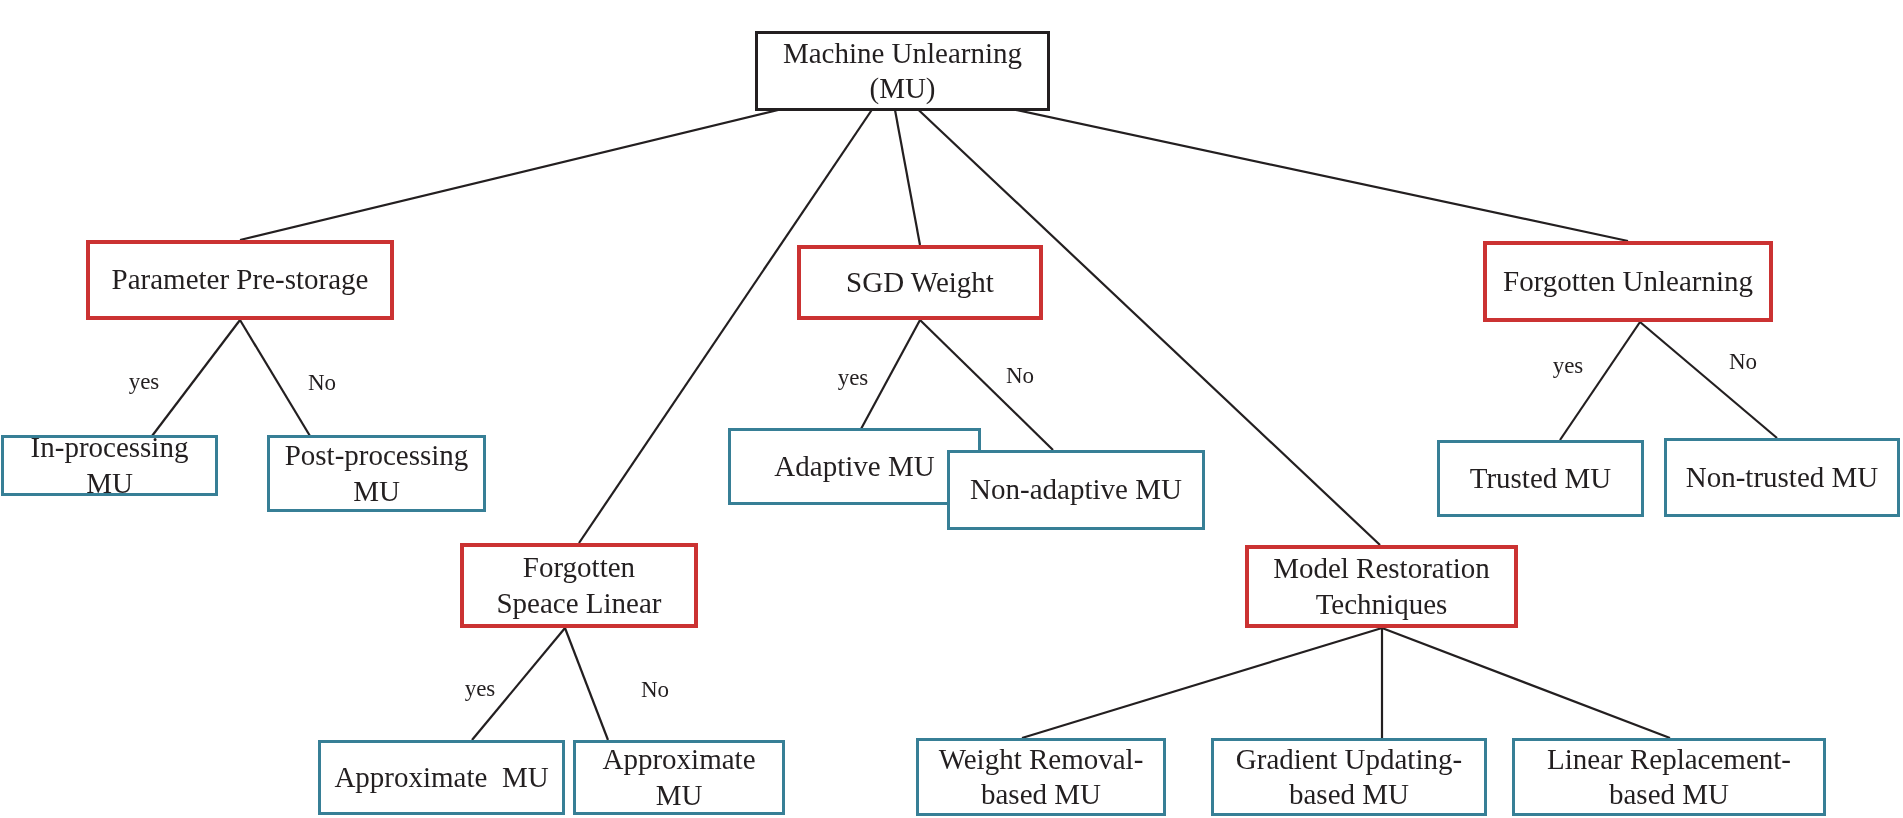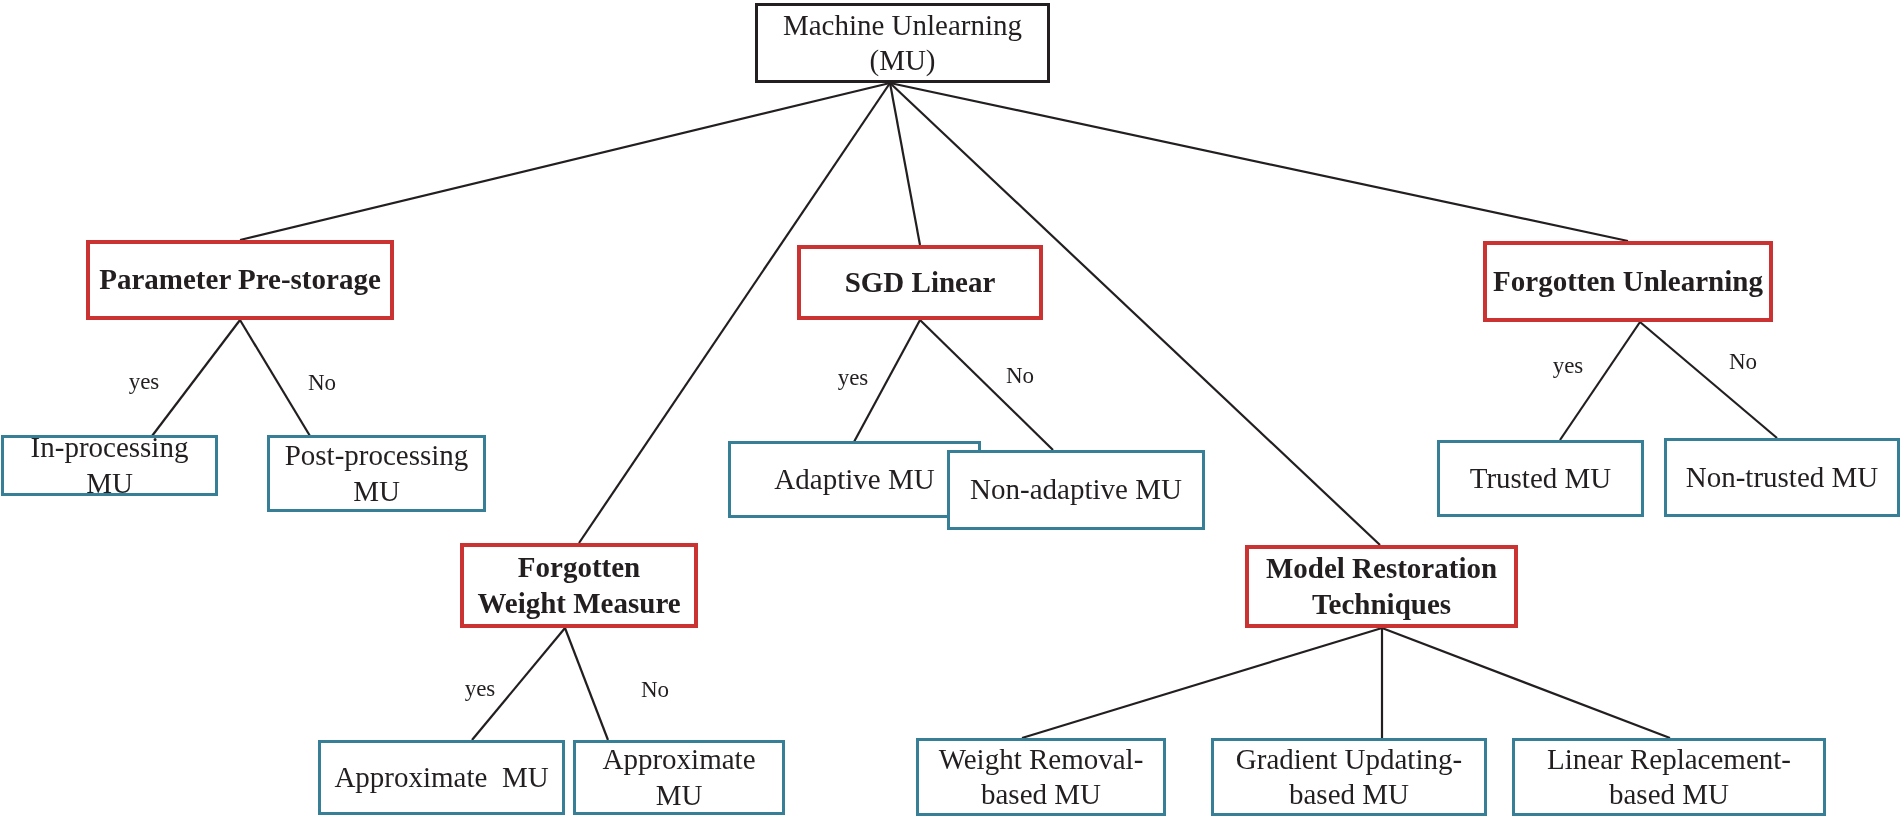--- a/index.html
+++ b/index.html
@@ -23,22 +23,22 @@
   .node{
     position:absolute;
     box-sizing:border-box;
     display:flex;align-items:center;justify-content:center;
     text-align:center;
     white-space:pre-wrap;
     font-size:29px;line-height:1.22;
     color:var(--text);
     background:var(--bg);
   }
-  .node.root{border:3.5px solid var(--root-border);}
-  .node.category{border:4px solid var(--category-border);font-weight:bold;}
+  .node.root{border:3.5px solid var(--root-border);margin-top:28px;}
+  .node.category{border:4px solid var(--category-border);}
   .node.leaf{border:3.5px solid var(--leaf-border);}
   .edge-label{
     position:absolute;
     transform:translate(-50%,-50%);
     font-size:23px;
     color:var(--text);
     background:var(--bg);
     padding:0 2px;
   }
 </style>
@@ -70,37 +70,37 @@
     <line x1="1382" y1="628" x2="1022" y2="738"></line>
     <line x1="1382" y1="628" x2="1382" y2="738"></line>
     <line x1="1382" y1="628" x2="1670" y2="738"></line>
   </svg>
 
   <div class="node root" style="left:755px;top:3px;width:295px;height:80px">Machine Unlearning
 (MU)</div>
 
   <div class="node category" style="left:86px;top:240px;width:308px;height:80px">Parameter Pre-storage</div>
 
-  <div class="node category" style="left:797px;top:245px;width:246px;height:75px">SGD Linear</div>
+  <div class="node category" style="left:797px;top:245px;width:246px;height:75px">SGD Weight</div>
 
   <div class="node category" style="left:1483px;top:241px;width:290px;height:81px">Forgotten Unlearning</div>
 
   <div class="node category" style="left:460px;top:543px;width:238px;height:85px">Forgotten
-Weight Measure</div>
+Speace Linear</div>
 
   <div class="node category" style="left:1245px;top:545px;width:273px;height:83px">Model Restoration
 Techniques</div>
 
   <div class="node leaf" style="left:1px;top:435px;width:217px;height:61px">In-processing
 MU</div>
 
   <div class="node leaf" style="left:267px;top:435px;width:219px;height:77px">Post-processing
 MU</div>
 
-  <div class="node leaf" style="left:728px;top:441px;width:253px;height:77px">Adaptive MU</div>
+  <div class="node leaf" style="left:728px;top:428px;width:253px;height:77px">Adaptive MU</div>
 
   <div class="node leaf" style="left:947px;top:450px;width:258px;height:80px">Non-adaptive MU</div>
 
   <div class="node leaf" style="left:1437px;top:440px;width:207px;height:77px">Trusted MU</div>
 
   <div class="node leaf" style="left:1664px;top:438px;width:236px;height:79px">Non-trusted MU</div>
 
   <div class="node leaf" style="left:318px;top:740px;width:247px;height:75px">Approximate  MU</div>
 
   <div class="node leaf" style="left:573px;top:740px;width:212px;height:75px">Approximate MU</div>

